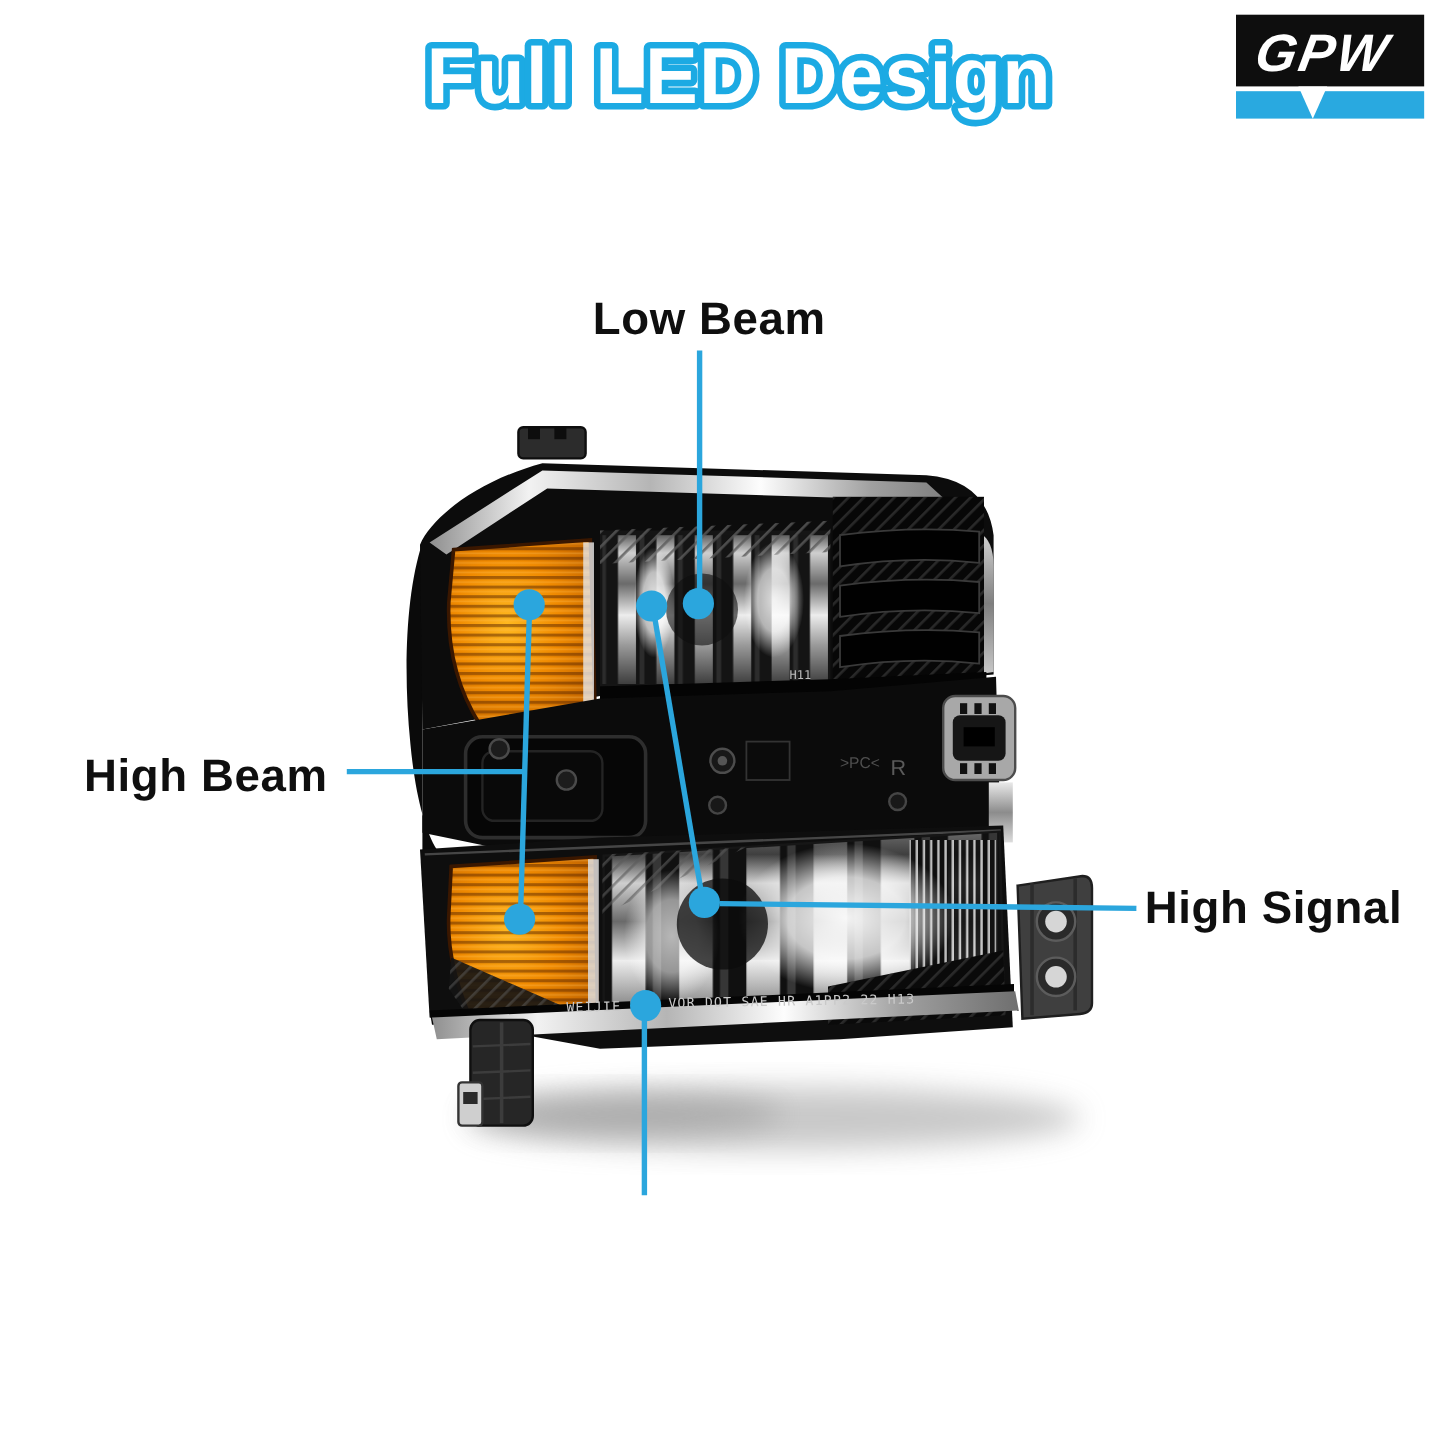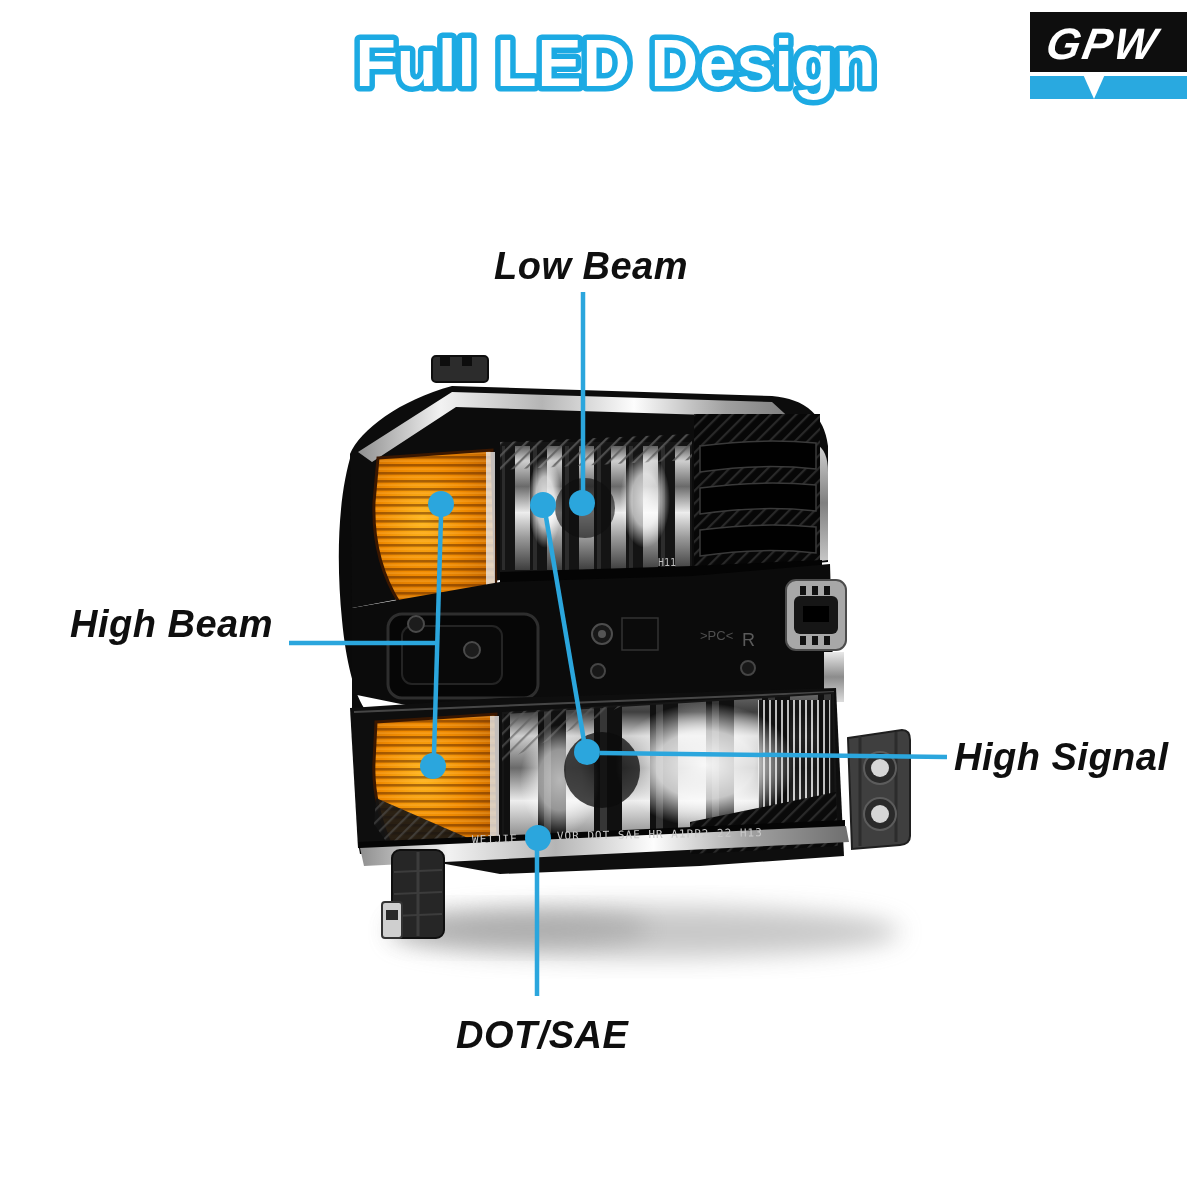--- a/index.html
+++ b/index.html
@@ -1,22 +1,22 @@
 <!DOCTYPE html>
 <html><head>
 <meta charset="utf-8">
 <style>
   html,body{margin:0;padding:0;background:#fff;}
   .canvas{position:relative;width:1200px;height:1200px;background:#ffffff;overflow:hidden;
           font-family:"Liberation Sans",sans-serif;}
   .art{position:absolute;left:0;top:0;}
   .callout-label{position:absolute;font-weight:bold;font-size:38px;color:#0f0f0f;
-                 white-space:nowrap;letter-spacing:.5px;line-height:1;font-style:italic;}
+                 white-space:nowrap;letter-spacing:.5px;line-height:1;}
   #lbl-low{left:494px;top:247px;}
-  #lbl-high{left:70px;top:605px;}
+  #lbl-high{left:70px;top:628px;}
   #lbl-turn{left:954px;top:738px;}
   #lbl-dot{left:456px;top:1016px;}
   .logo-wrap{position:absolute;left:1030px;top:12px;width:157px;height:87px;}
   .title-wrap{position:absolute;left:0;top:0;width:1076px;height:120px;}
 </style>
 </head>
 <body>
 
 <div class="canvas">
 
@@ -247,15 +247,14 @@
       <rect x="0" y="0" width="157" height="60" fill="#0e0e0e"></rect>
       <rect x="0" y="64" width="157" height="23" fill="#29a9e0"></rect>
       <polygon points="52,60 76,60 64,87" fill="#ffffff"></polygon>
       <text x="78" y="47" text-anchor="middle" transform="skewX(-10)" font-family="Liberation Sans, sans-serif" font-weight="bold" font-style="italic" font-size="44" letter-spacing="2" fill="#ffffff">GPW</text>
     </svg>
   </div>
 
   <div class="callout-label" id="lbl-low">Low Beam</div>
   <div class="callout-label" id="lbl-high">High Beam</div>
   <div class="callout-label" id="lbl-turn">High Signal</div>
-  <div class="callout-label" id="lbl-dot">DOT/SAE</div>
 
 </div>
 
 </body></html>

